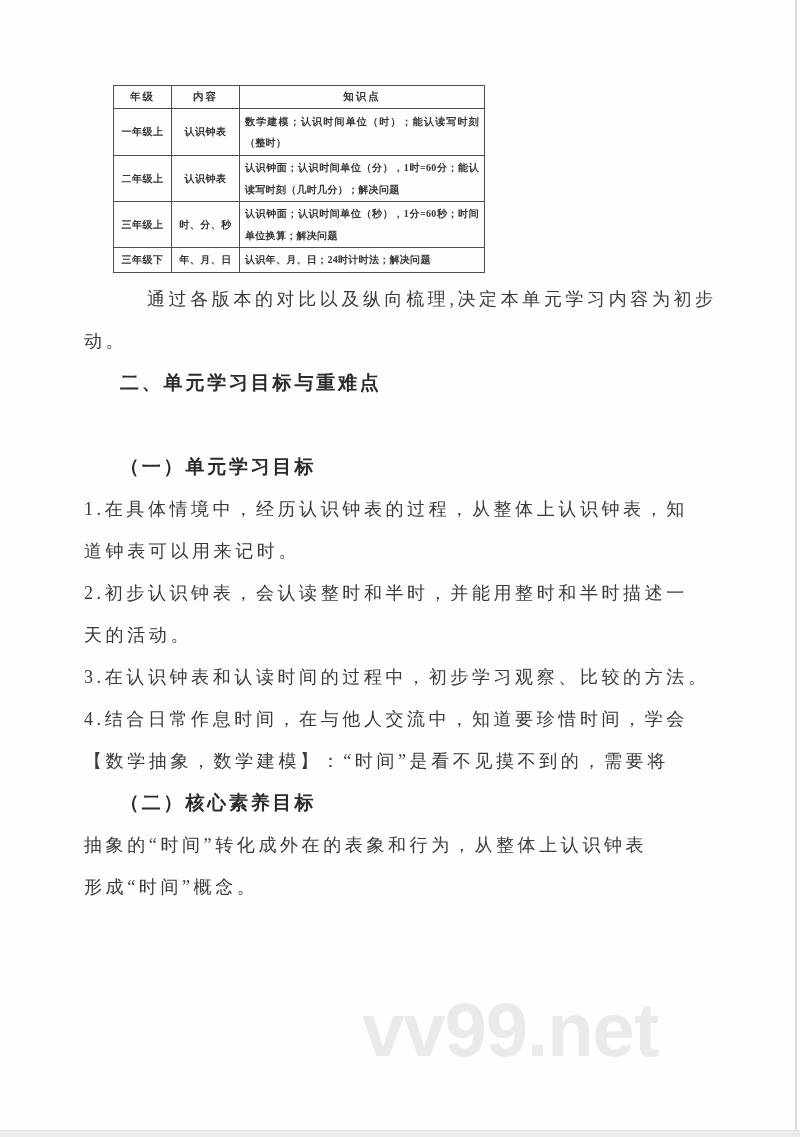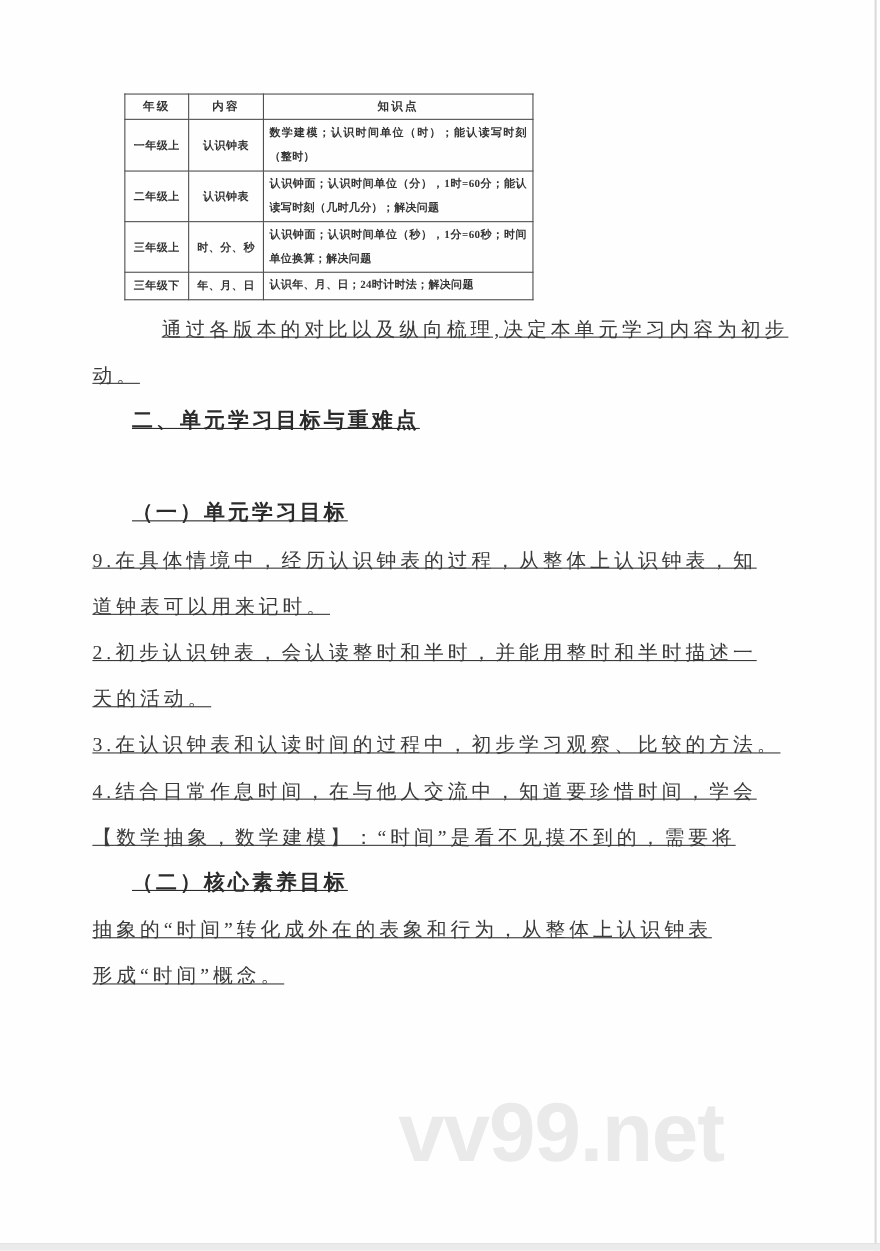--- a/index.html
+++ b/index.html
@@ -43,21 +43,20 @@
 
   
   .body-text {
     position: absolute; left: 84px; top: 278px; width: 680px;
     color: #3a3a3a;
   }
   .line {
     height: 42px; line-height: 42px;
     font-size: 18px; letter-spacing: 3.6px;
     white-space: nowrap;
-    text-decoration: underline;
   }
   .line.indent { text-indent: 63px; }
   .line.heading {
     font-family: "Liberation Sans", "DejaVu Sans", sans-serif;
     font-weight: bold; color: #2b2b2b;
     font-size: 19px; letter-spacing: 2.8px;
     margin-left: 36px;
   }
   .line.blank { }
 
@@ -120,21 +119,21 @@
         </tbody>
     </table>
   </div>
 
   <div class="body-text" id="body-text">
       <div class="line indent">通过各版本的对比以及纵向梳理,决定本单元学习内容为初步</div>
       <div class="line normal">动。</div>
       <div class="line heading">二、单元学习目标与重难点</div>
       <div class="line blank"></div>
       <div class="line heading">（一）单元学习目标</div>
-      <div class="line normal">9.在具体情境中，经历认识钟表的过程，从整体上认识钟表，知</div>
+      <div class="line normal">1.在具体情境中，经历认识钟表的过程，从整体上认识钟表，知</div>
       <div class="line normal">道钟表可以用来记时。</div>
       <div class="line normal">2.初步认识钟表，会认读整时和半时，并能用整时和半时描述一</div>
       <div class="line normal">天的活动。</div>
       <div class="line normal">3.在认识钟表和认读时间的过程中，初步学习观察、比较的方法。</div>
       <div class="line normal">4.结合日常作息时间，在与他人交流中，知道要珍惜时间，学会</div>
       <div class="line normal">【数学抽象，数学建模】：“时间”是看不见摸不到的，需要将</div>
       <div class="line heading">（二）核心素养目标</div>
       <div class="line normal">抽象的“时间”转化成外在的表象和行为，从整体上认识钟表</div>
       <div class="line normal">形成“时间”概念。</div>
     </div>

